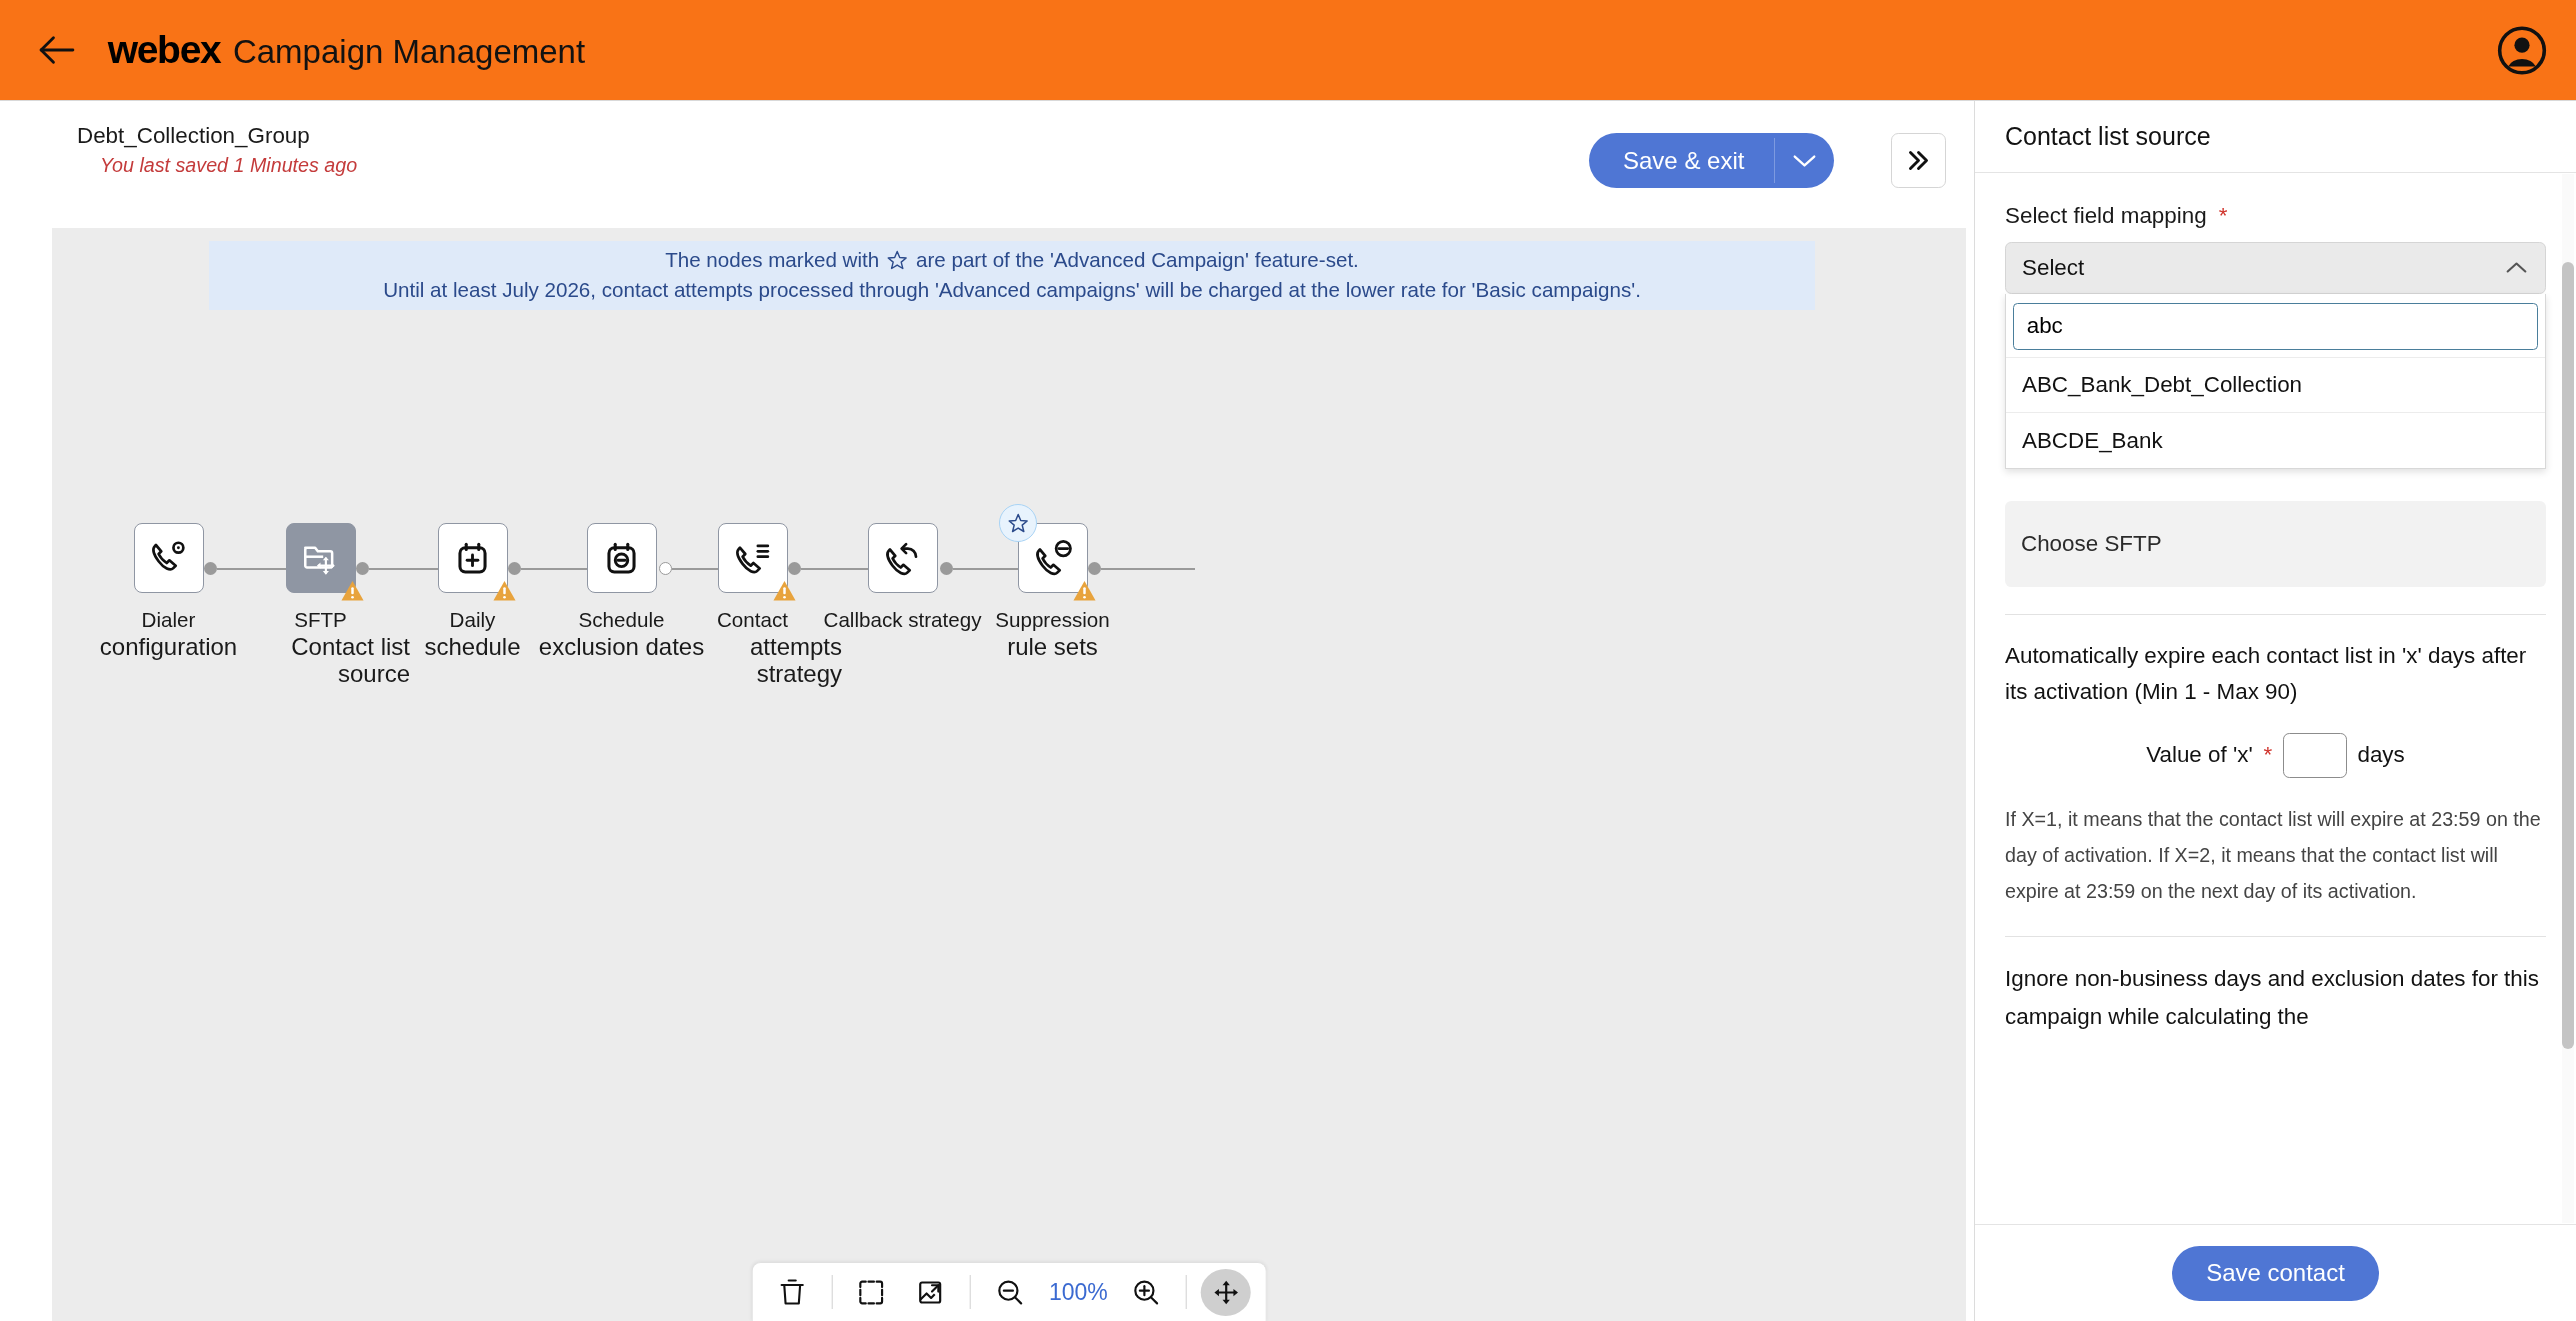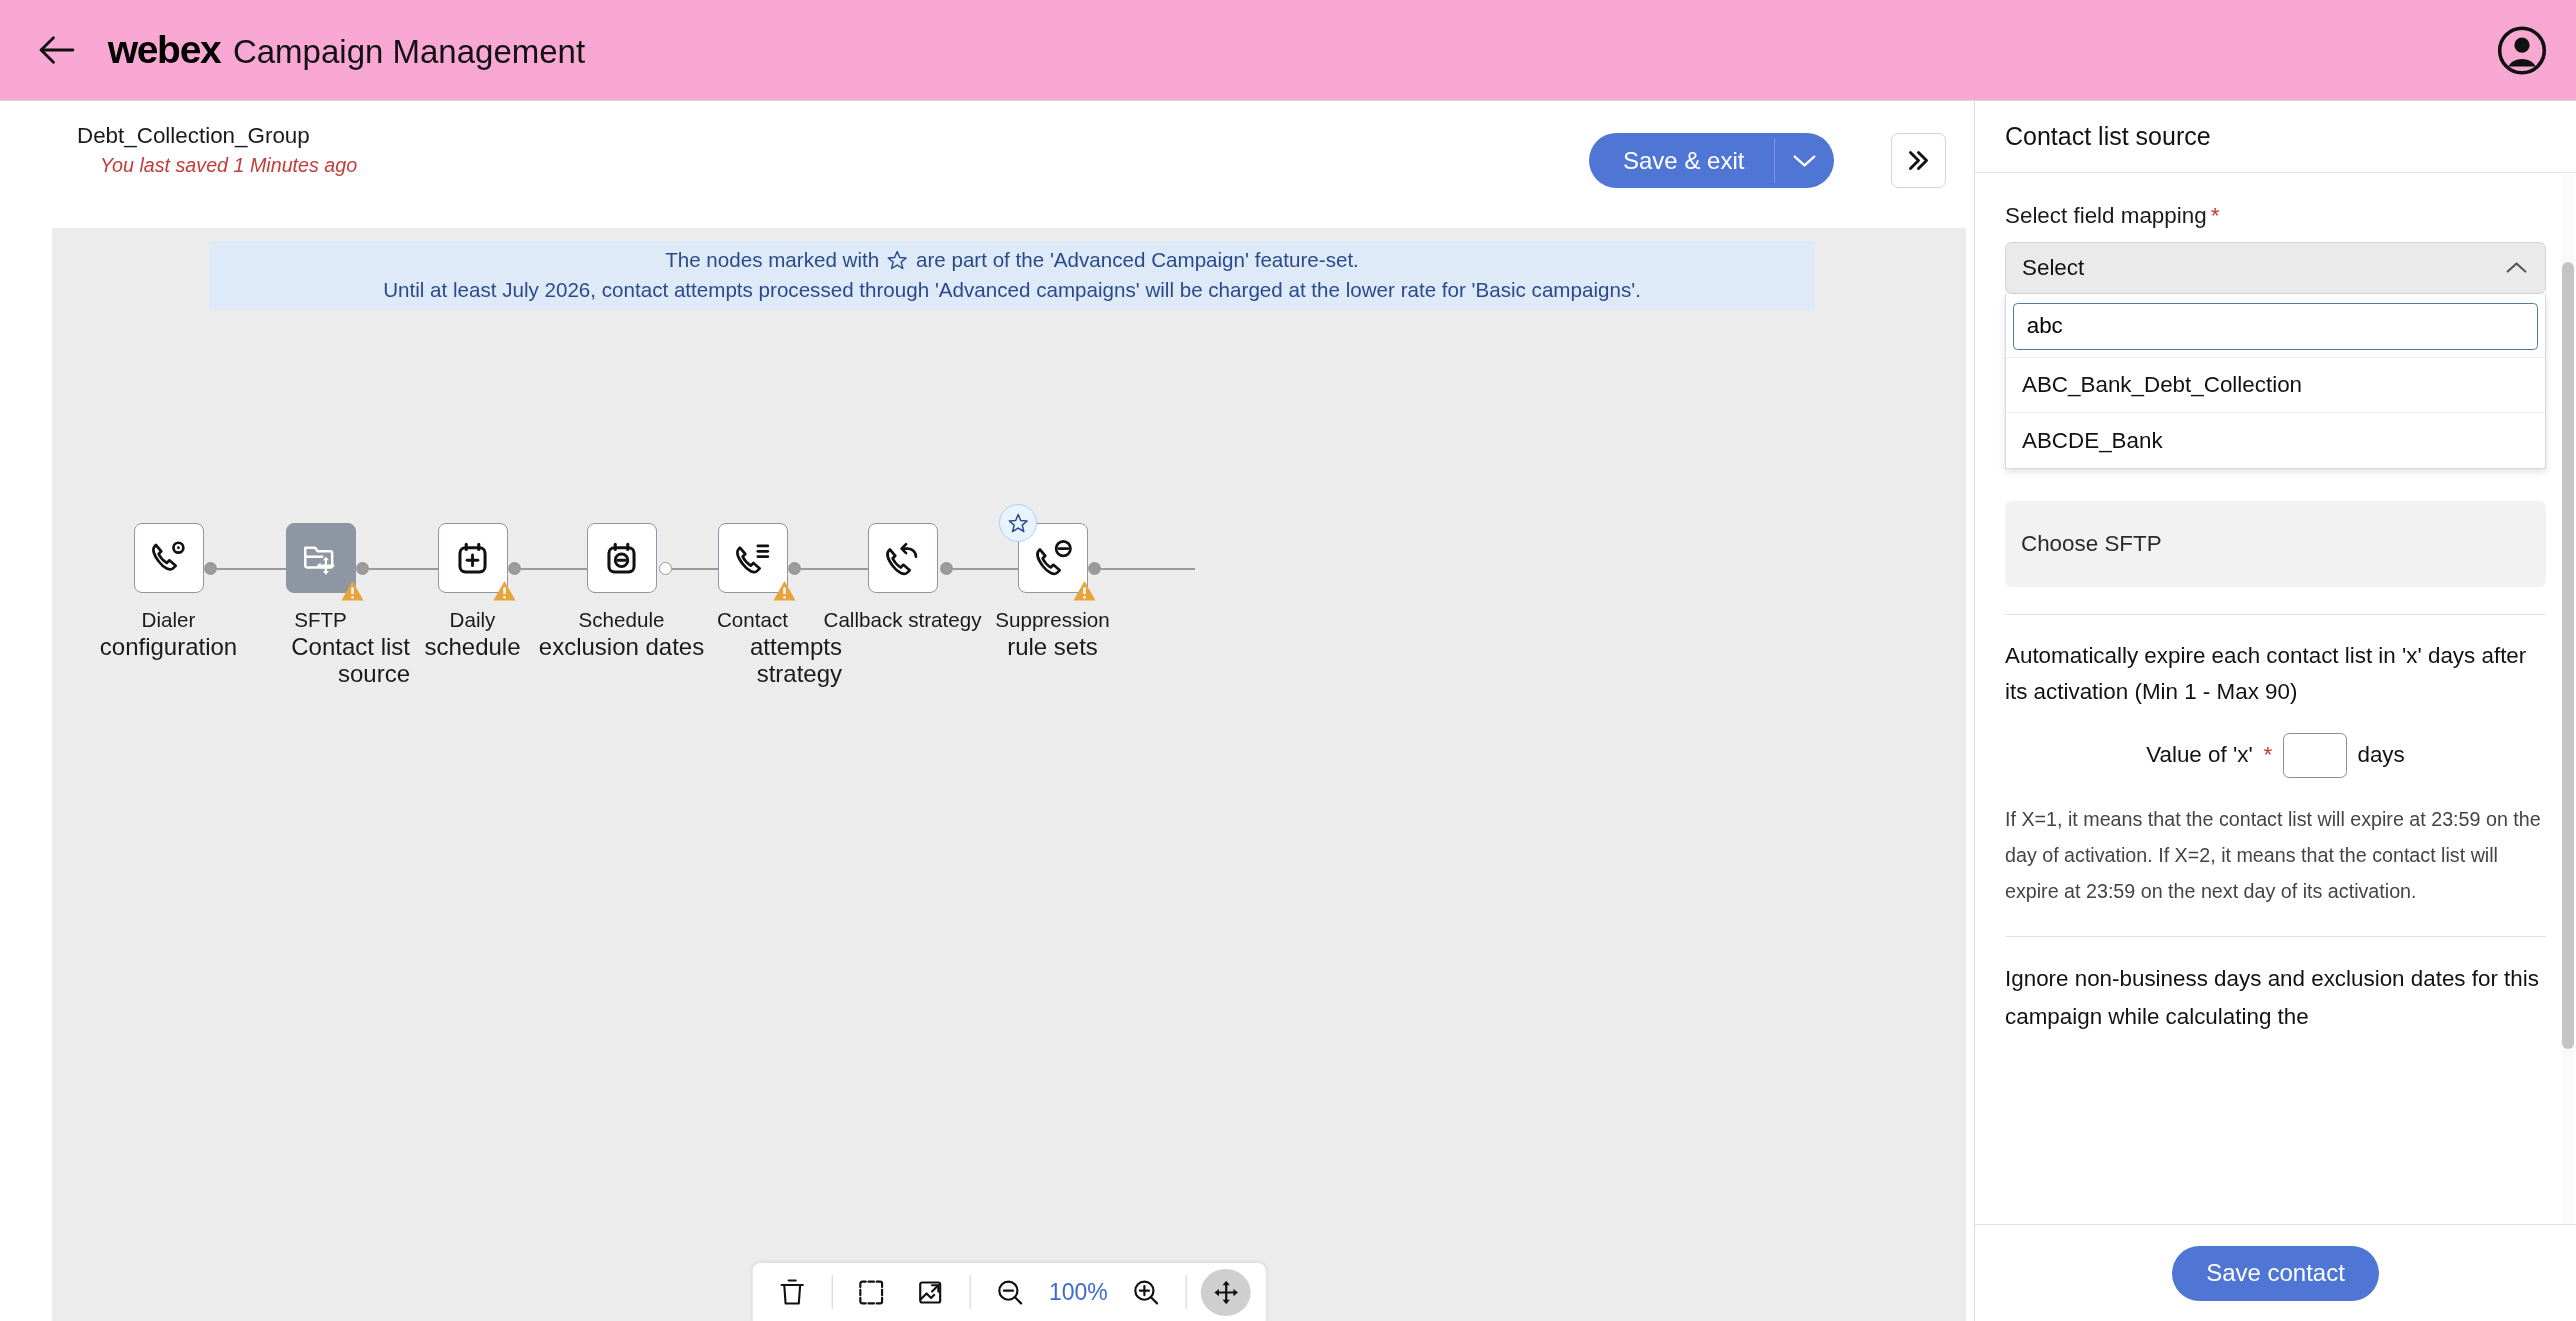--- a/index.html
+++ b/index.html
@@ -6,21 +6,21 @@
   html, body {
     width: 2576px; height: 1322px;
     font-family: "Liberation Sans", sans-serif;
     background: #ffffff; overflow: hidden;
   }
   body { position: relative; }
 
   
   .appbar {
     position: absolute; top: 0; left: 0; width: 2576px; height: 101px;
-    background: #f9a8d4; display: flex; align-items: center;
+    background: #f97316; display: flex; align-items: center;
     border-bottom: 0.9px solid #d9d9d9;
   }
   .back-btn {
     width: 63px; height: 63px; margin-left: 25px;
     display: flex; align-items: center; justify-content: center;
     cursor: pointer; background: none; border: none;
   }
   .brand-wrap { display: flex; align-items: baseline; margin-left: 19.7px; }
   .brand-webex {
     font-size: 39px; font-weight: 700; letter-spacing: -1.3px; color: #000;
@@ -163,21 +163,21 @@
     height: 72px; display: flex; align-items: center; padding-left: 30px;
     border-bottom: 0.9px solid #e4e4e4;
   }
   .rpanel-title { font-size: 25px; color: #121212; }
   .rpanel-body {
     position: absolute; top: 72px; bottom: 97px; left: 0; right: 0;
     padding: 30px 30px 0 30px; overflow: hidden;
   }
   .field-label {
     font-size: 22.4px; color: #1a1a1a; margin-bottom: 12.5px;
-    display: flex; align-items: center; gap: 4px;
+    display: flex; align-items: center; gap: 12px;
   }
   .req { color: #d0342c; font-size: 22.4px; line-height: 1; }
   .select-box {
     height: 52px; background: #eaeaea; border: 0.9px solid #d5d5d5;
     border-radius: 6.3px; display: flex; align-items: center;
     padding: 0 16px; cursor: pointer;
   }
   .select-box .val { font-size: 22.4px; color: #121212; flex: 1; }
   .dropdown {
     border: 0.9px solid #d8d8d8; border-top: none; background: #fff;

